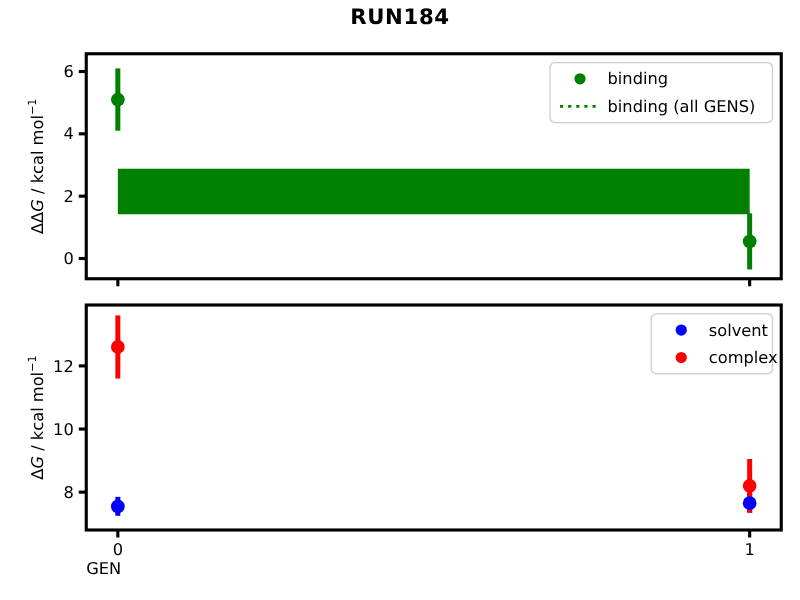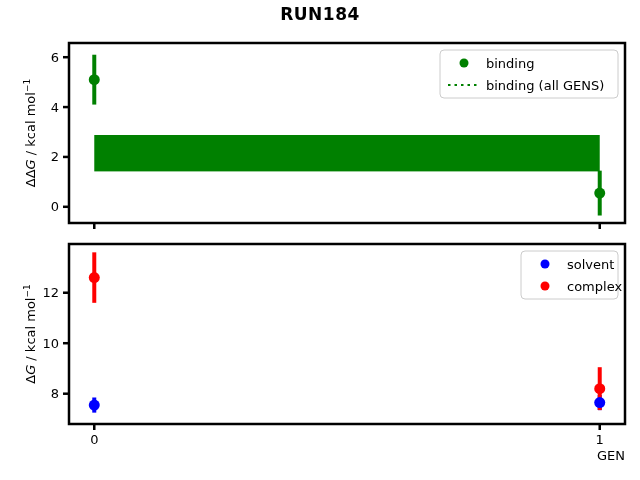--- a/index.html
+++ b/index.html
@@ -33,21 +33,21 @@
     white-space: nowrap;
   }
   .ylabel .it { font-style: italic; }
   .ylabel sup { font-size: 9px; }
   .ylabel-top  { left: -63px; top: 124px; }
   .ylabel-bot  { left: -63px; top: 325px; }
   .xlabel {
     position: absolute;
     left: 69px; top: 448px;
     width: 556px;
-    text-align: right;
+    text-align: left;
     font-size: 13px;
   }
 </style>
 </head>
 <body>
 
 <div class="figure">
   <div class="fig-title">RUN184</div>
 
   <svg id="chart-canvas" width="640" height="480" xmlns="http://www.w3.org/2000/svg">

